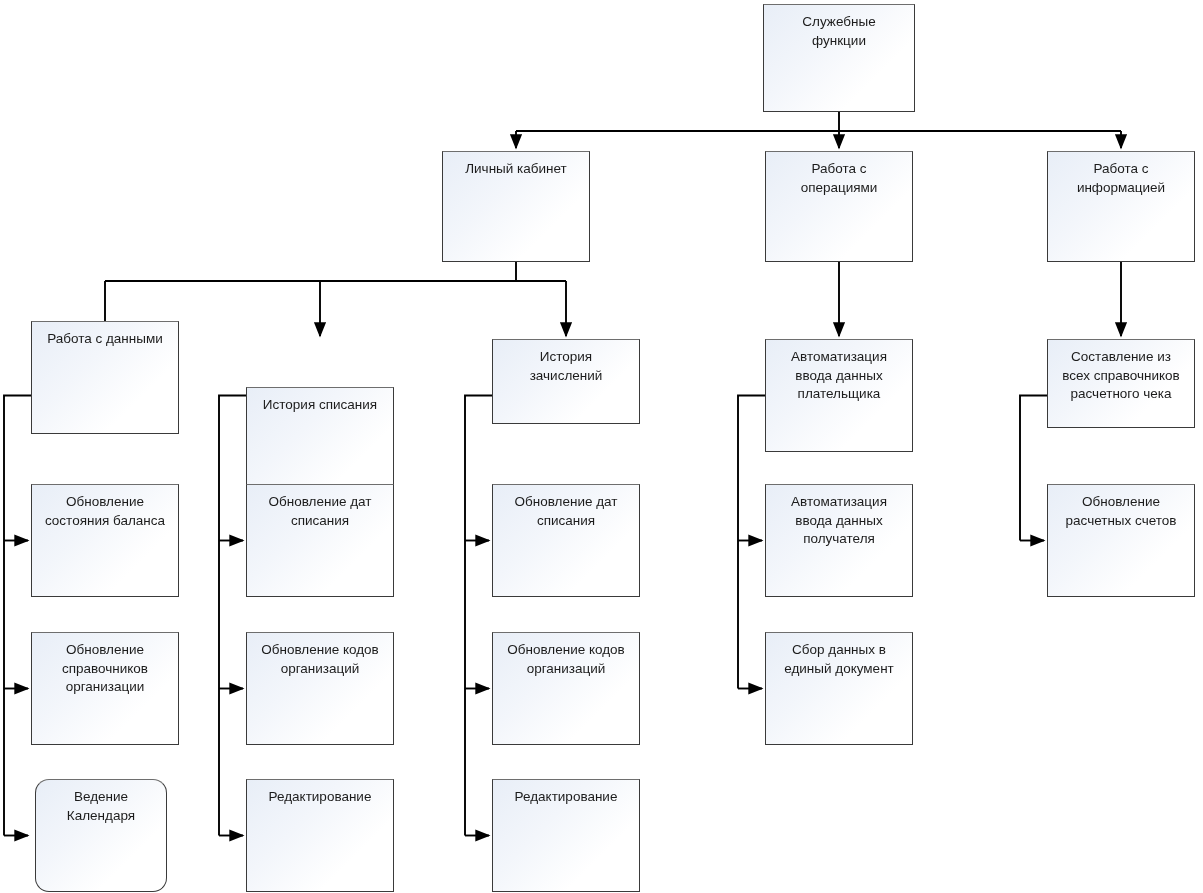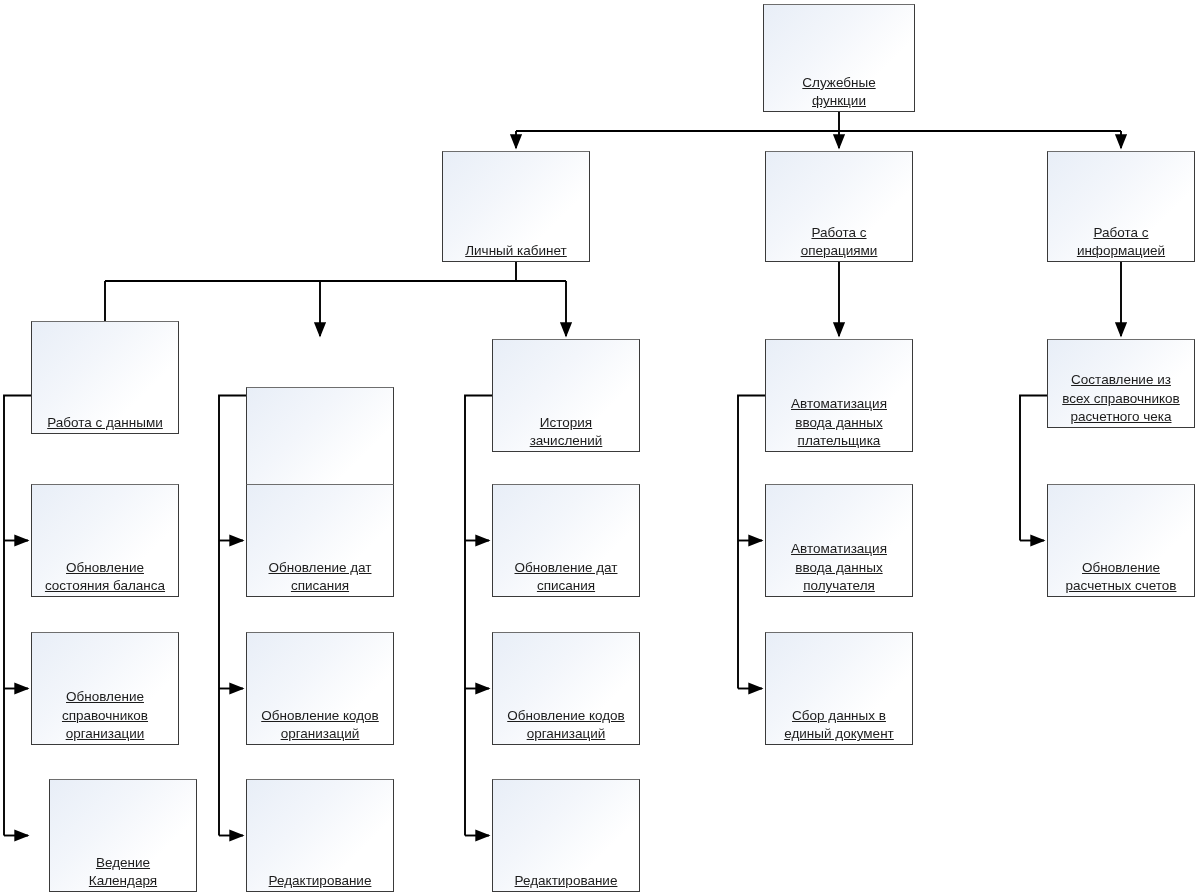--- a/index.html
+++ b/index.html
@@ -22,28 +22,27 @@
     height: 893px;
     pointer-events: none;
   }
   .node {
     position: absolute;
     box-sizing: border-box;
     border: 1px solid #3a3a3a;
     border-top-color: #6e6e6e;
     background: linear-gradient(135deg, #e8eef7 0%, #f3f6fb 38%, #ffffff 72%, #ffffff 100%);
     display: flex;
-    align-items: flex-end;
+    align-items: flex-start;
     justify-content: center;
     text-align: center;
     color: #1c1c1c;
     font-size: 13.5px;
     line-height: 1.38;
-    padding: 0 6px;
-    text-decoration: underline;
+    padding: 8px 6px;
   }
   .node .label {
     display: block;
     width: 100%;
     white-space: pre-line;
   }
 </style>
 </head>
 <body>
 
@@ -103,21 +102,21 @@
       <div class="node" style="left: 1047px; top: 151px; width: 148px; height: 111px;">
         <span class="label">Работа с
 информацией</span>
       </div>
       <div class="node" style="left: 31px; top: 321px; width: 148px; height: 113px;">
         <span class="label">Работа с данными</span>
       </div>
       <div class="node" style="left: 246px; top: 339px; width: 148px; height: 113px; margin-top: 48px;">
         <span class="label">История списания</span>
       </div>
-      <div class="node" style="left: 492px; top: 339px; width: 148px; height: 113px;">
+      <div class="node" style="left: 492px; top: 339px; width: 148px; height: 85px;">
         <span class="label">История
 зачислений</span>
       </div>
       <div class="node" style="left: 765px; top: 339px; width: 148px; height: 113px;">
         <span class="label">Автоматизация
 ввода данных
 плательщика</span>
       </div>
       <div class="node" style="left: 1047px; top: 339px; width: 148px; height: 89px;">
         <span class="label">Составление из
@@ -126,21 +125,21 @@
       </div>
       <div class="node" style="left: 31px; top: 484px; width: 148px; height: 113px;">
         <span class="label">Обновление
 состояния баланса</span>
       </div>
       <div class="node" style="left: 31px; top: 632px; width: 148px; height: 113px;">
         <span class="label">Обновление
 справочников
 организации</span>
       </div>
-      <div class="node" style="left: 49px; top: 779px; width: 148px; height: 113px;">
+      <div class="node" style="left: 35px; top: 779px; width: 132px; height: 113px; border-radius: 14px;">
         <span class="label">Ведение
 Календаря</span>
       </div>
       <div class="node" style="left: 246px; top: 484px; width: 148px; height: 113px;">
         <span class="label">Обновление дат
 списания</span>
       </div>
       <div class="node" style="left: 246px; top: 632px; width: 148px; height: 113px;">
         <span class="label">Обновление кодов
 организаций</span>

